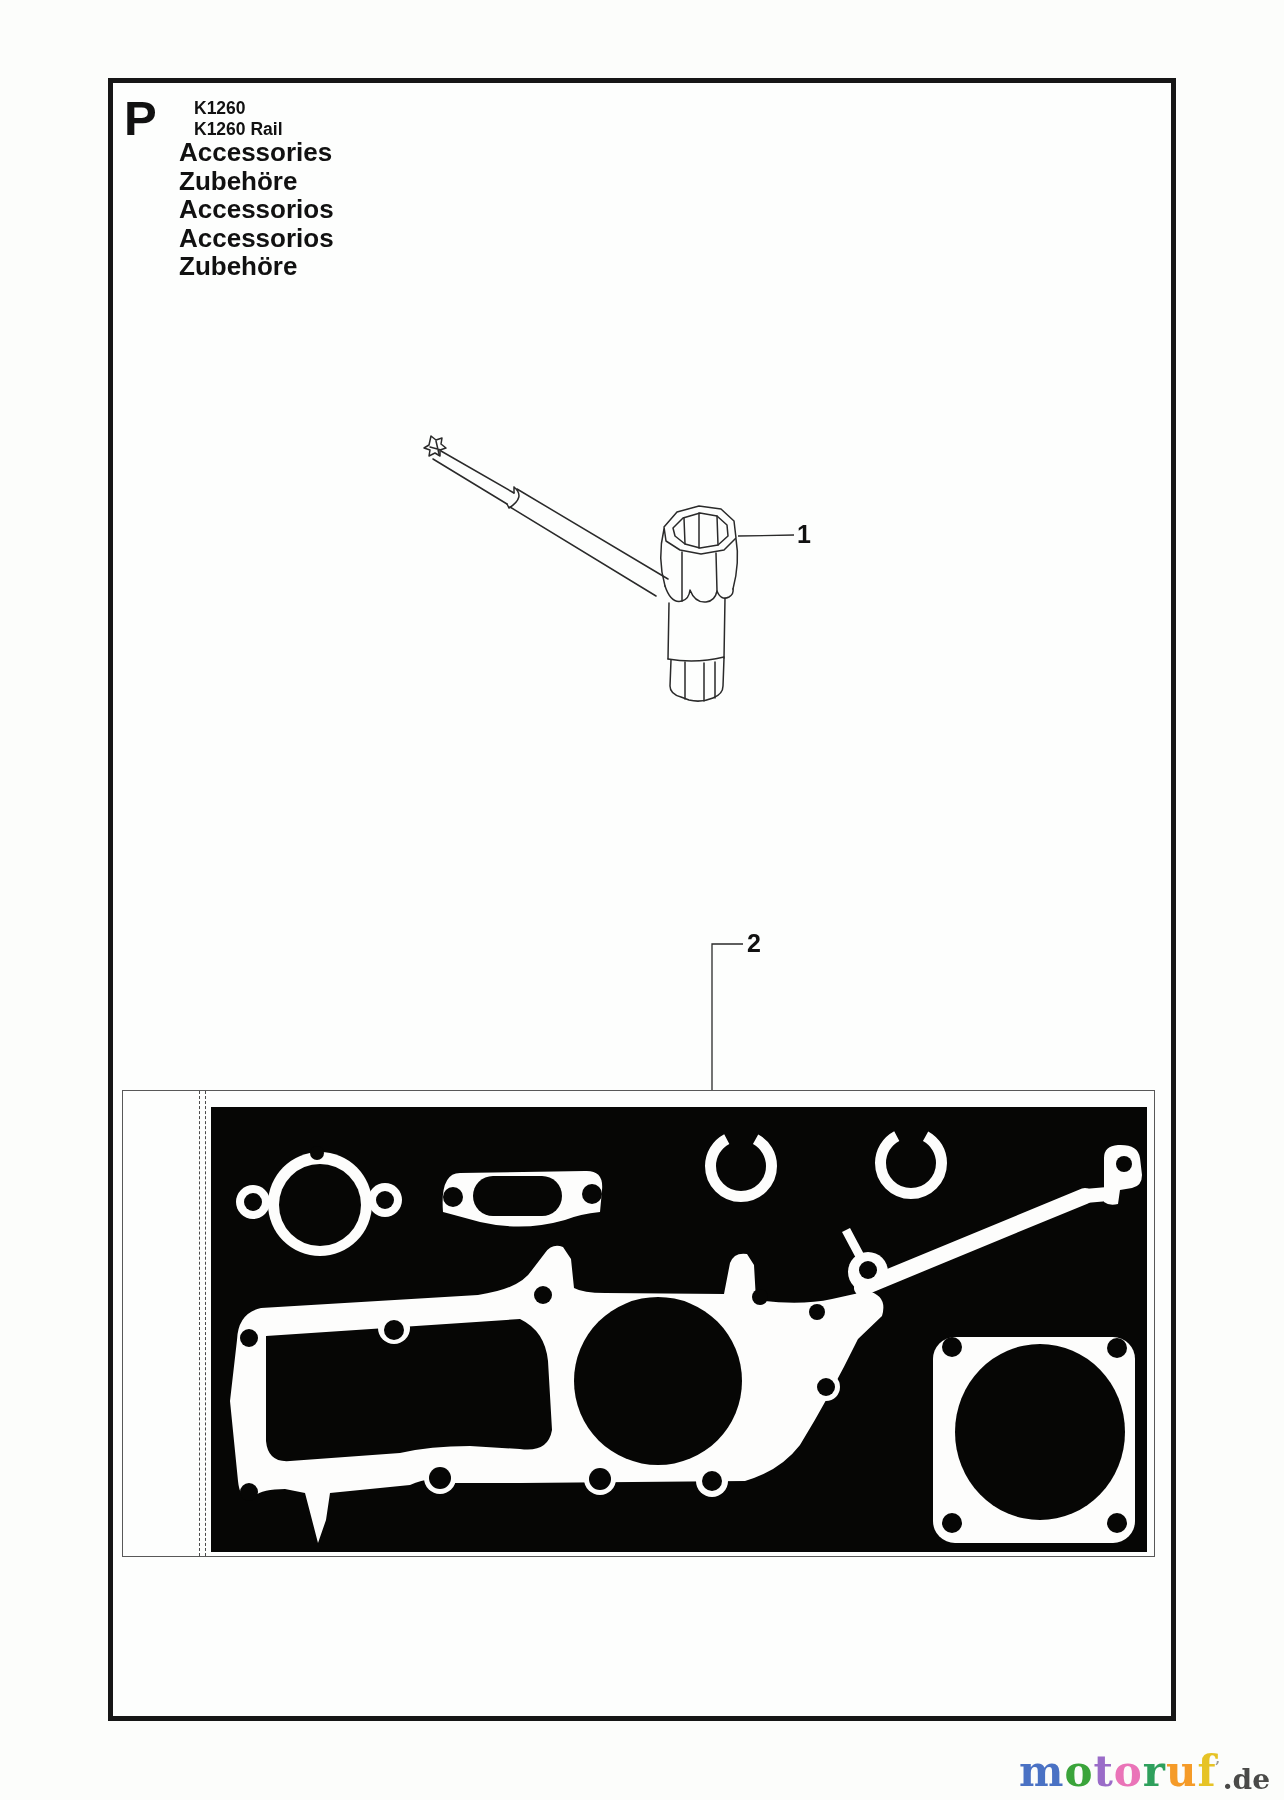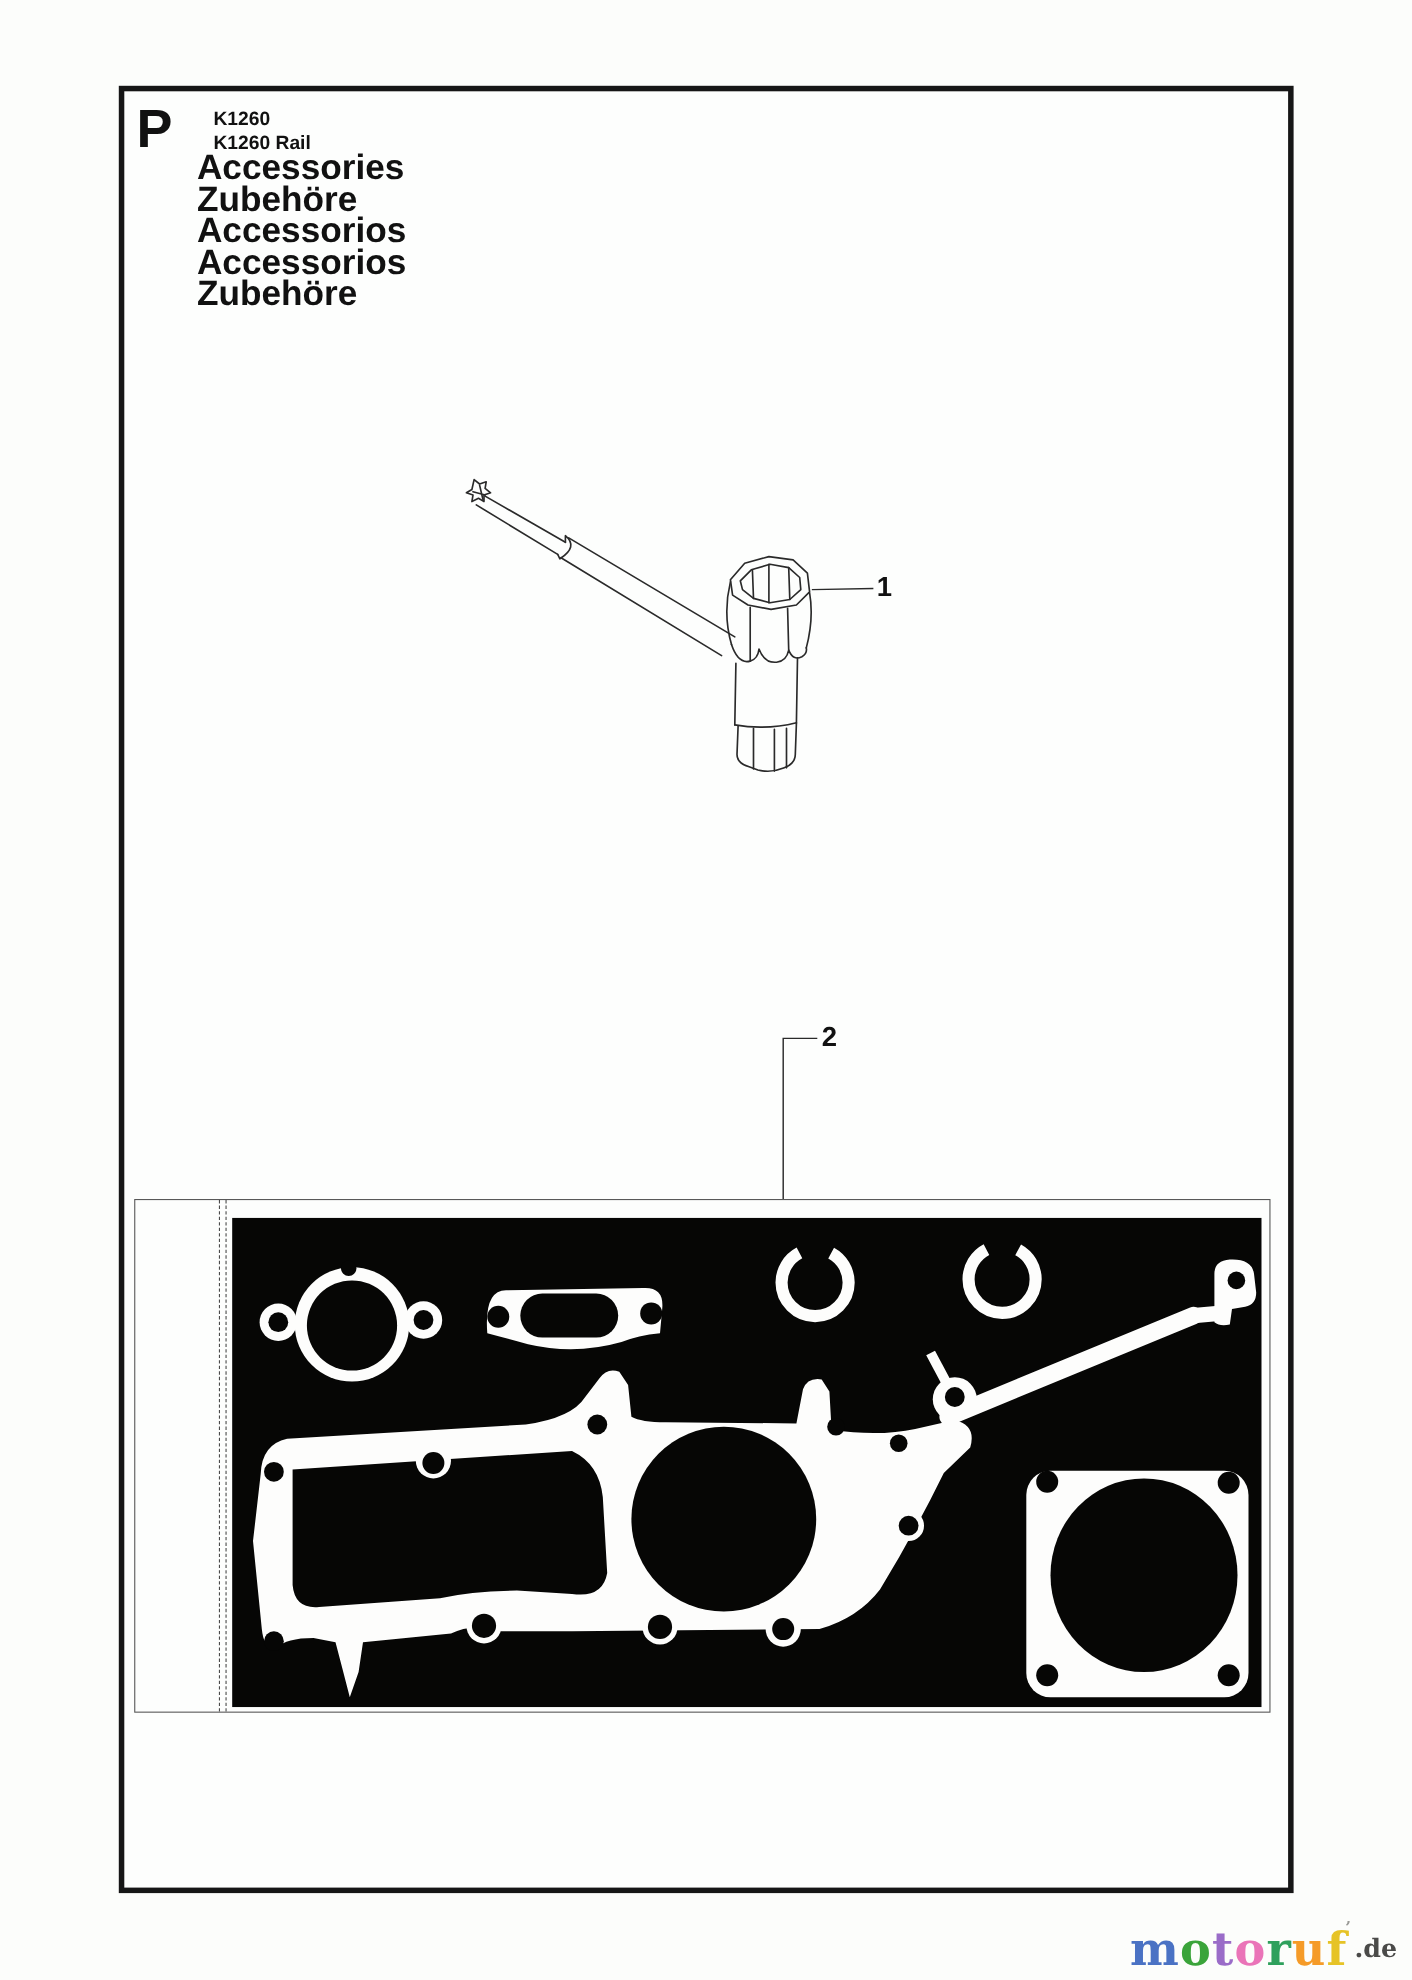--- a/index.html
+++ b/index.html
@@ -15,21 +15,21 @@
   .section-letter{
     position:absolute;left:124px;top:94px;
     font-size:49px;font-weight:bold;line-height:1;
   }
   .models{
     position:absolute;left:194px;top:98px;
     font-size:17.5px;font-weight:bold;line-height:20.5px;
   }
   .languages{
     position:absolute;left:179px;top:138px;
-    font-size:32px;font-weight:bold;line-height:28.6px;
+    font-size:26px;font-weight:bold;line-height:28.6px;
   }
   .overlay-svg{position:absolute;left:0;top:0;width:1284px;height:1800px;}
   .callout{
     position:absolute;font-size:25px;font-weight:bold;line-height:1;
   }
   .callout-1{left:797px;top:522px;}
   .callout-2{left:747px;top:931px;}
   .gasket-box{
     position:absolute;left:122px;top:1090px;width:1033px;height:467px;
     border:1px solid #585858;box-sizing:border-box;background:#fdfefd;
@@ -37,25 +37,25 @@
   .dash-line{
     position:absolute;top:0;height:100%;width:0;
     border-left:1px dashed #4a4a4a;
   }
   .dash-a{left:76px;}
   .dash-b{left:82px;}
   .gasket-svg{position:absolute;left:88px;top:16px;}
   .logo{
     position:absolute;right:14px;bottom:4px;
     font-family:"DejaVu Serif", serif;font-weight:bold;
-    display:flex;align-items:center;
+    display:flex;align-items:flex-end;
   }
   .logo-letters span{font-size:42px;letter-spacing:1px;}
   .logo-mark{font-size:15px;color:#9a9a96;position:relative;top:-20px;left:-2px;}
-  .logo-suffix{font-size:23px;color:#4a4a48;margin-left:1px;}
+  .logo-suffix{font-size:28px;color:#4a4a48;margin-left:1px;}
 </style>
 </head>
 <body>
 
 <div class="page">
 
   <div class="frame"></div>
 
   <div class="section-letter">P</div>
 

